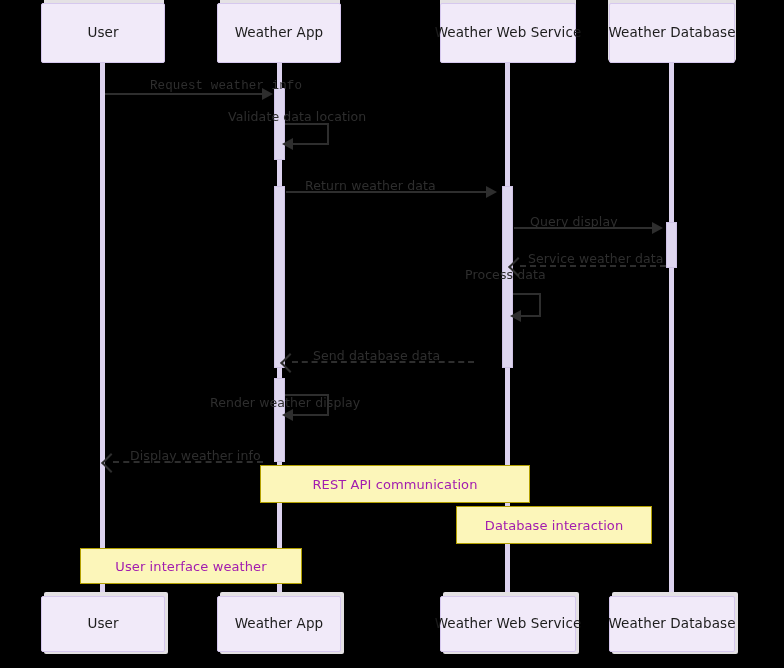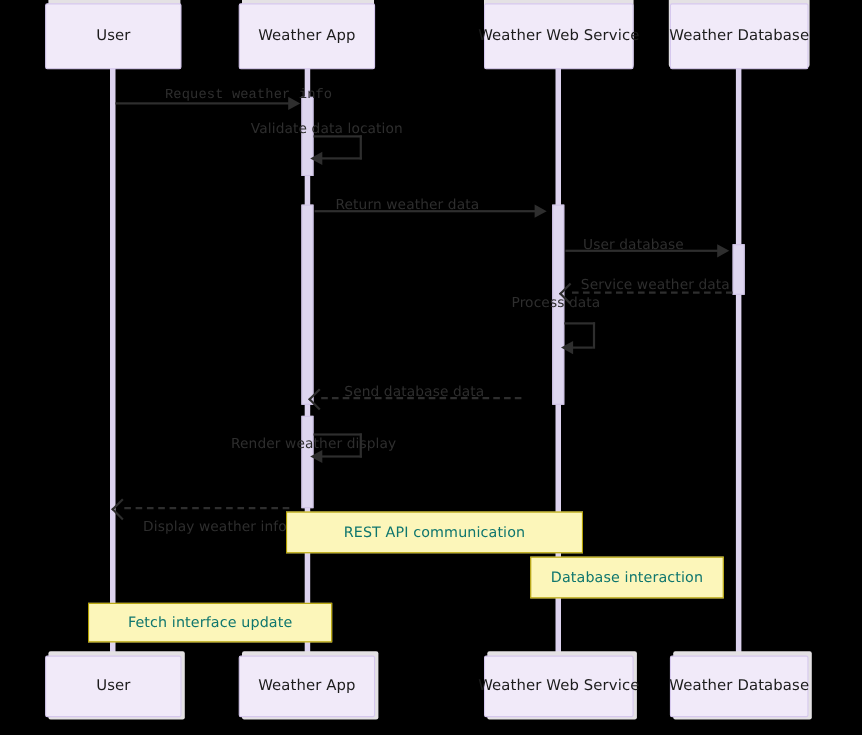--- a/index.html
+++ b/index.html
@@ -105,21 +105,21 @@
 
   
   .note {
     position: absolute;
     box-sizing: border-box;
     background: #fcf6ba;
     border: 1px solid #b3a000;
     display: flex;
     align-items: center;
     justify-content: center;
-    color: #0f766e;
+    color: #a21caf;
     font-size: 13px;
     white-space: nowrap;
     letter-spacing: 0.1px;
   }
 </style>
 </head>
 <body>
 
 <div id="diagram">
 
@@ -159,21 +159,21 @@
   <div class="msg-label" style="left:228px; top:110px;">Validate data location</div>
   <div class="loop-top" style="left:285px; top:123px; width:44px;"></div>
   <div class="loop-right" style="left:327px; top:123px; height:22px;"></div>
   <div class="loop-bot" style="left:292px; top:143px; width:37px;"></div>
   <div class="arrow-head-l" style="left:282px; top:138px;"></div>
 
   <div class="msg-label" style="left:305px; top:179px;">Return weather data</div>
   <div class="msg-line" style="left:286px; top:191px; width:206px;"></div>
   <div class="arrow-head-r" style="left:486px; top:186px;"></div>
 
-  <div class="msg-label" style="left:530px; top:215px;">User database</div>
+  <div class="msg-label" style="left:530px; top:215px;">Query display</div>
   <div class="msg-line" style="left:514px; top:227px; width:142px;"></div>
   <div class="arrow-head-r" style="left:652px; top:222px;"></div>
 
   <div class="msg-label" style="left:528px; top:252px;">Service weather data</div>
   <div class="msg-line dashed" style="left:520px; top:265px; width:146px;"></div>
   <div class="arrow-open-l" style="left:511px; top:260px;"></div>
 
   <div class="msg-label" style="left:465px; top:268px;">Process data</div>
   <div class="loop-top" style="left:513px; top:293px; width:28px;"></div>
   <div class="loop-right" style="left:539px; top:293px; height:24px;"></div>
@@ -183,32 +183,32 @@
   <div class="msg-label" style="left:313px; top:349px;">Send database data</div>
   <div class="msg-line dashed" style="left:292px; top:361px; width:182px;"></div>
   <div class="arrow-open-l" style="left:283px; top:356px;"></div>
 
   <div class="msg-label" style="left:210px; top:382px;margin-top:14px;">Render weather display</div>
   <div class="loop-top" style="left:285px; top:394px; width:44px;"></div>
   <div class="loop-right" style="left:327px; top:394px; height:22px;"></div>
   <div class="loop-bot" style="left:292px; top:414px; width:37px;"></div>
   <div class="arrow-head-l" style="left:282px; top:409px;"></div>
 
-  <div class="msg-label" style="left:130px; top:449px;margin-top:23px;">Display weather info</div>
+  <div class="msg-label" style="left:130px; top:449px;">Display weather info</div>
   <div class="msg-line dashed" style="left:113px; top:461px; width:150px;"></div>
   <div class="arrow-open-l" style="left:104px; top:456px;"></div>
 
   <div class="note" style="left:260px; top:465px; width:270px; height:38px;">
     <span>REST API communication</span>
   </div>
-  <div class="note" style="left:482px; top:506px; width:176px; height:38px;">
+  <div class="note" style="left:456px; top:506px; width:196px; height:38px;">
     <span>Database interaction</span>
   </div>
   <div class="note" style="left:80px; top:548px; width:222px; height:36px;">
-    <span>Fetch interface update</span>
+    <span>User interface weather</span>
   </div>
 
   <div class="participant-shadow" style="left:44px;  top:592px; width:124px; height:62px;"></div>
   <div class="participant-shadow" style="left:220px; top:592px; width:124px; height:62px;"></div>
   <div class="participant-shadow" style="left:443px; top:592px; width:136px; height:62px;"></div>
   <div class="participant-shadow" style="left:612px; top:592px; width:126px; height:62px;"></div>
 
   <div class="participant" style="left:41px; top:596px; width:124px; height:56px;">
     <span>User</span>
   </div>

